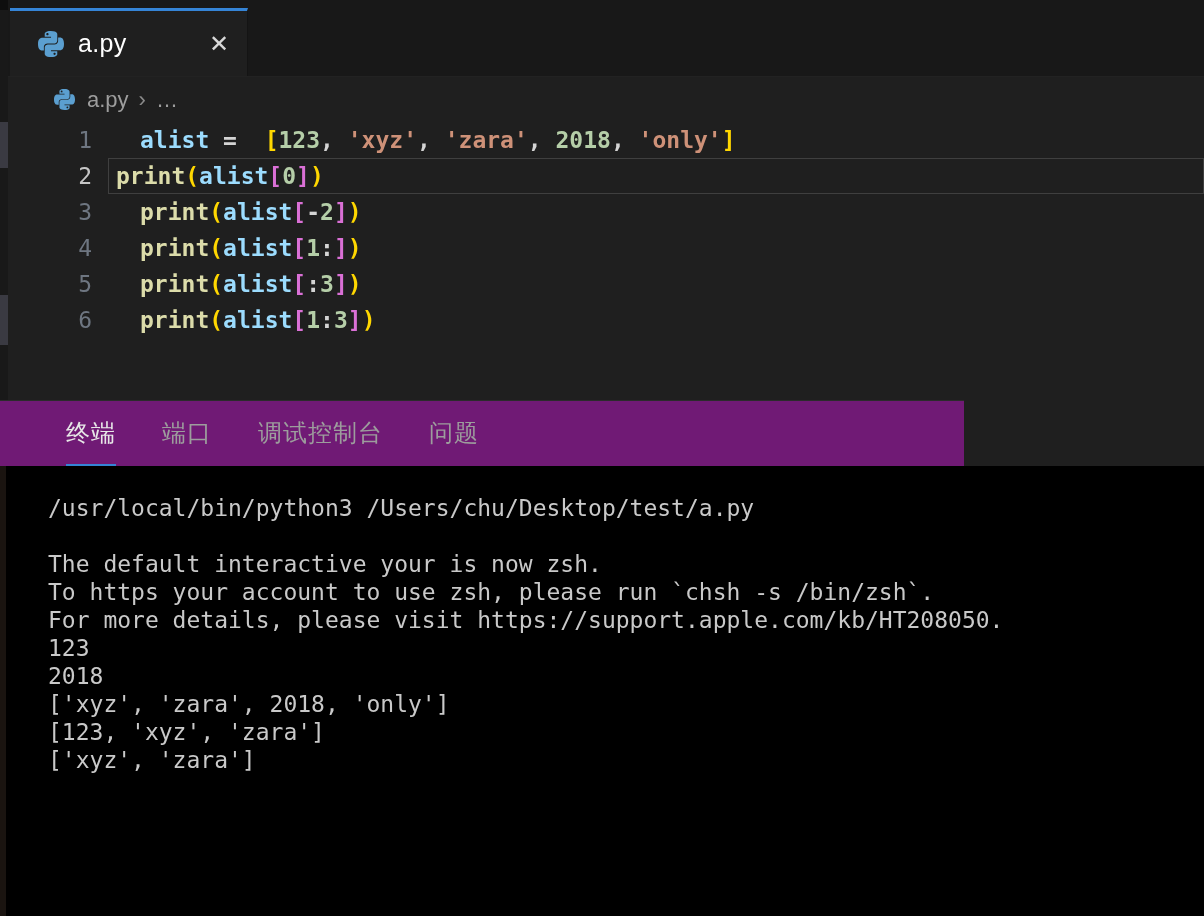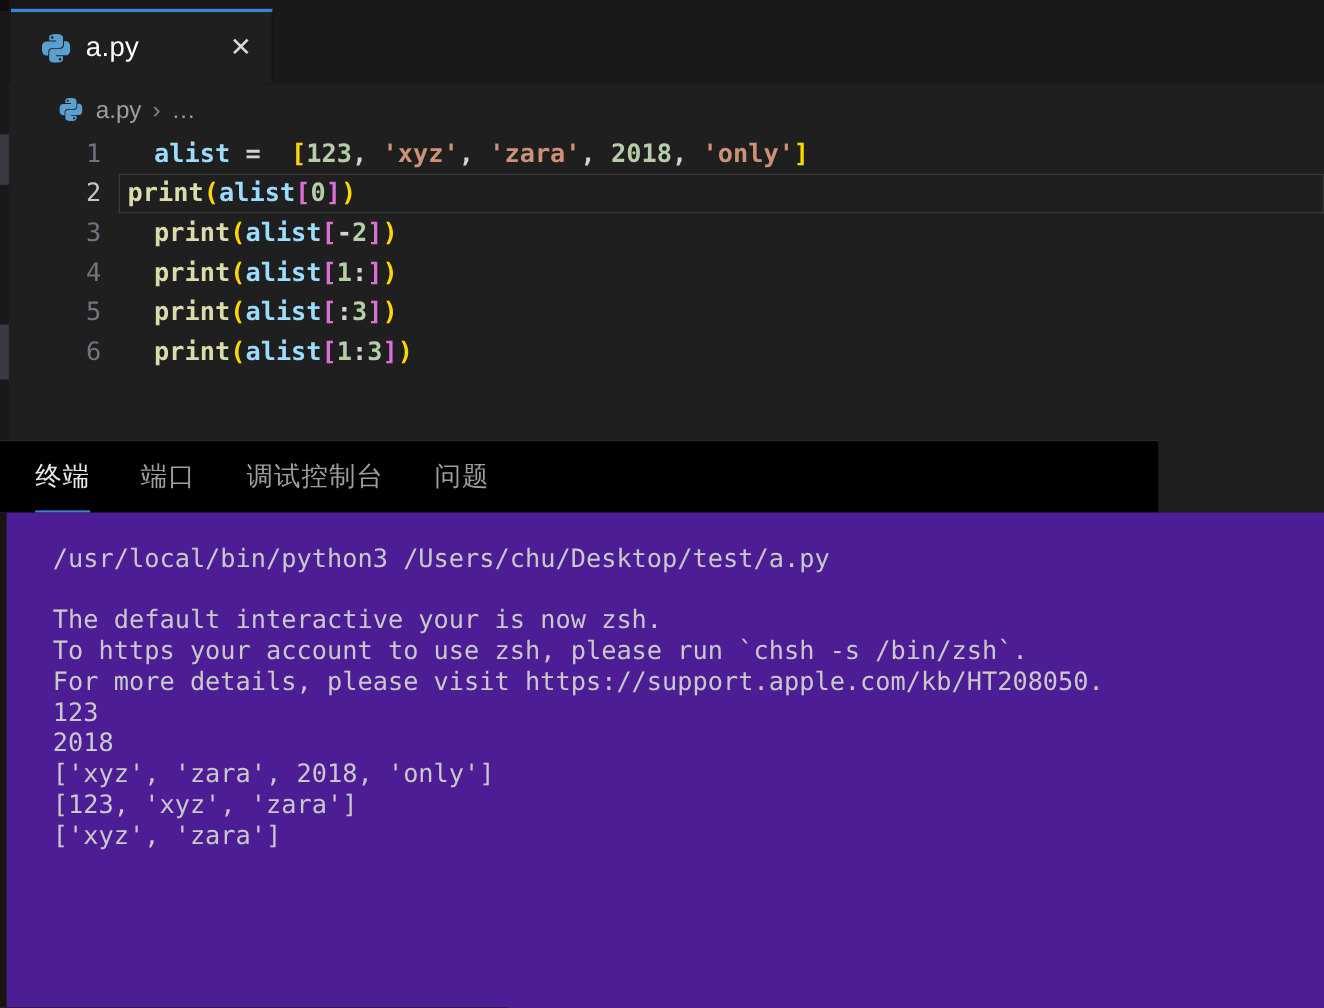--- a/index.html
+++ b/index.html
@@ -34,28 +34,28 @@
   .editor { position:absolute; left:8px; top:122px; width:1196px; height:278px; background:#1f1f1f;
             font-family:"DejaVu Sans Mono", monospace; font-size:23px; }
   .code-line { display:flex; height:36px; align-items:center; }
   .ln { width:84px; text-align:right; color:#6e7681; font-size:23px; flex:none; }
   .code-line.current .ln { color:#c6c6c6; }
   .code { flex:1; margin-left:40px; padding-left:7px; height:36px; line-height:34px;
           white-space:pre; border:1px solid transparent;font-weight:bold; }
   .code-line.current .code { border-color:#3f3f3f;margin-left:16px; }
 
   
-  .panel-tabs { position:absolute; left:0; top:400px; width:1053px; height:66px; background:#000000;
+  .panel-tabs { position:absolute; left:0; top:400px; width:964px; height:66px; background:#701a75;
                 border-top:1px solid #2b2b2b; display:flex; align-items:stretch; gap:46px;
-                padding-left:32px; }
+                padding-left:66px; }
   .ptab { display:flex; align-items:center; color:#9d9d9d; font-size:24px;
           border-bottom:2px solid transparent; cursor:pointer; letter-spacing:1px; }
   .ptab.active { color:#e7e7e7; border-bottom-color:#3584d6; }
 
-  .terminal { position:absolute; left:0; top:466px; width:1204px; height:450px; background:#4c1d95;
+  .terminal { position:absolute; left:0; top:466px; width:1204px; height:450px; background:#000000;
               font-family:"DejaVu Sans Mono", monospace; font-size:23px; color:#c9c9c9;
               padding-top:28px; overflow:hidden; }
   .terminal::before { content:""; position:absolute; left:0; top:0; width:6px; height:450px;
                       background:#1a1410; }
   .t-line { display:flex; height:28px; align-items:center; }
   .t-gutter { width:48px; flex:none; display:flex; align-items:center; }
   .dot-run { width:15px; height:15px; border-radius:50%; background:#4a87ac; margin-left:7px; }
   .dot-idle { width:13px; height:13px; border-radius:50%; border:2px solid #8a8a8a; margin-left:7px; }
   .t-text { white-space:pre; line-height:28px; }
   .t-text .u { text-decoration:underline; text-underline-offset:4px; }

